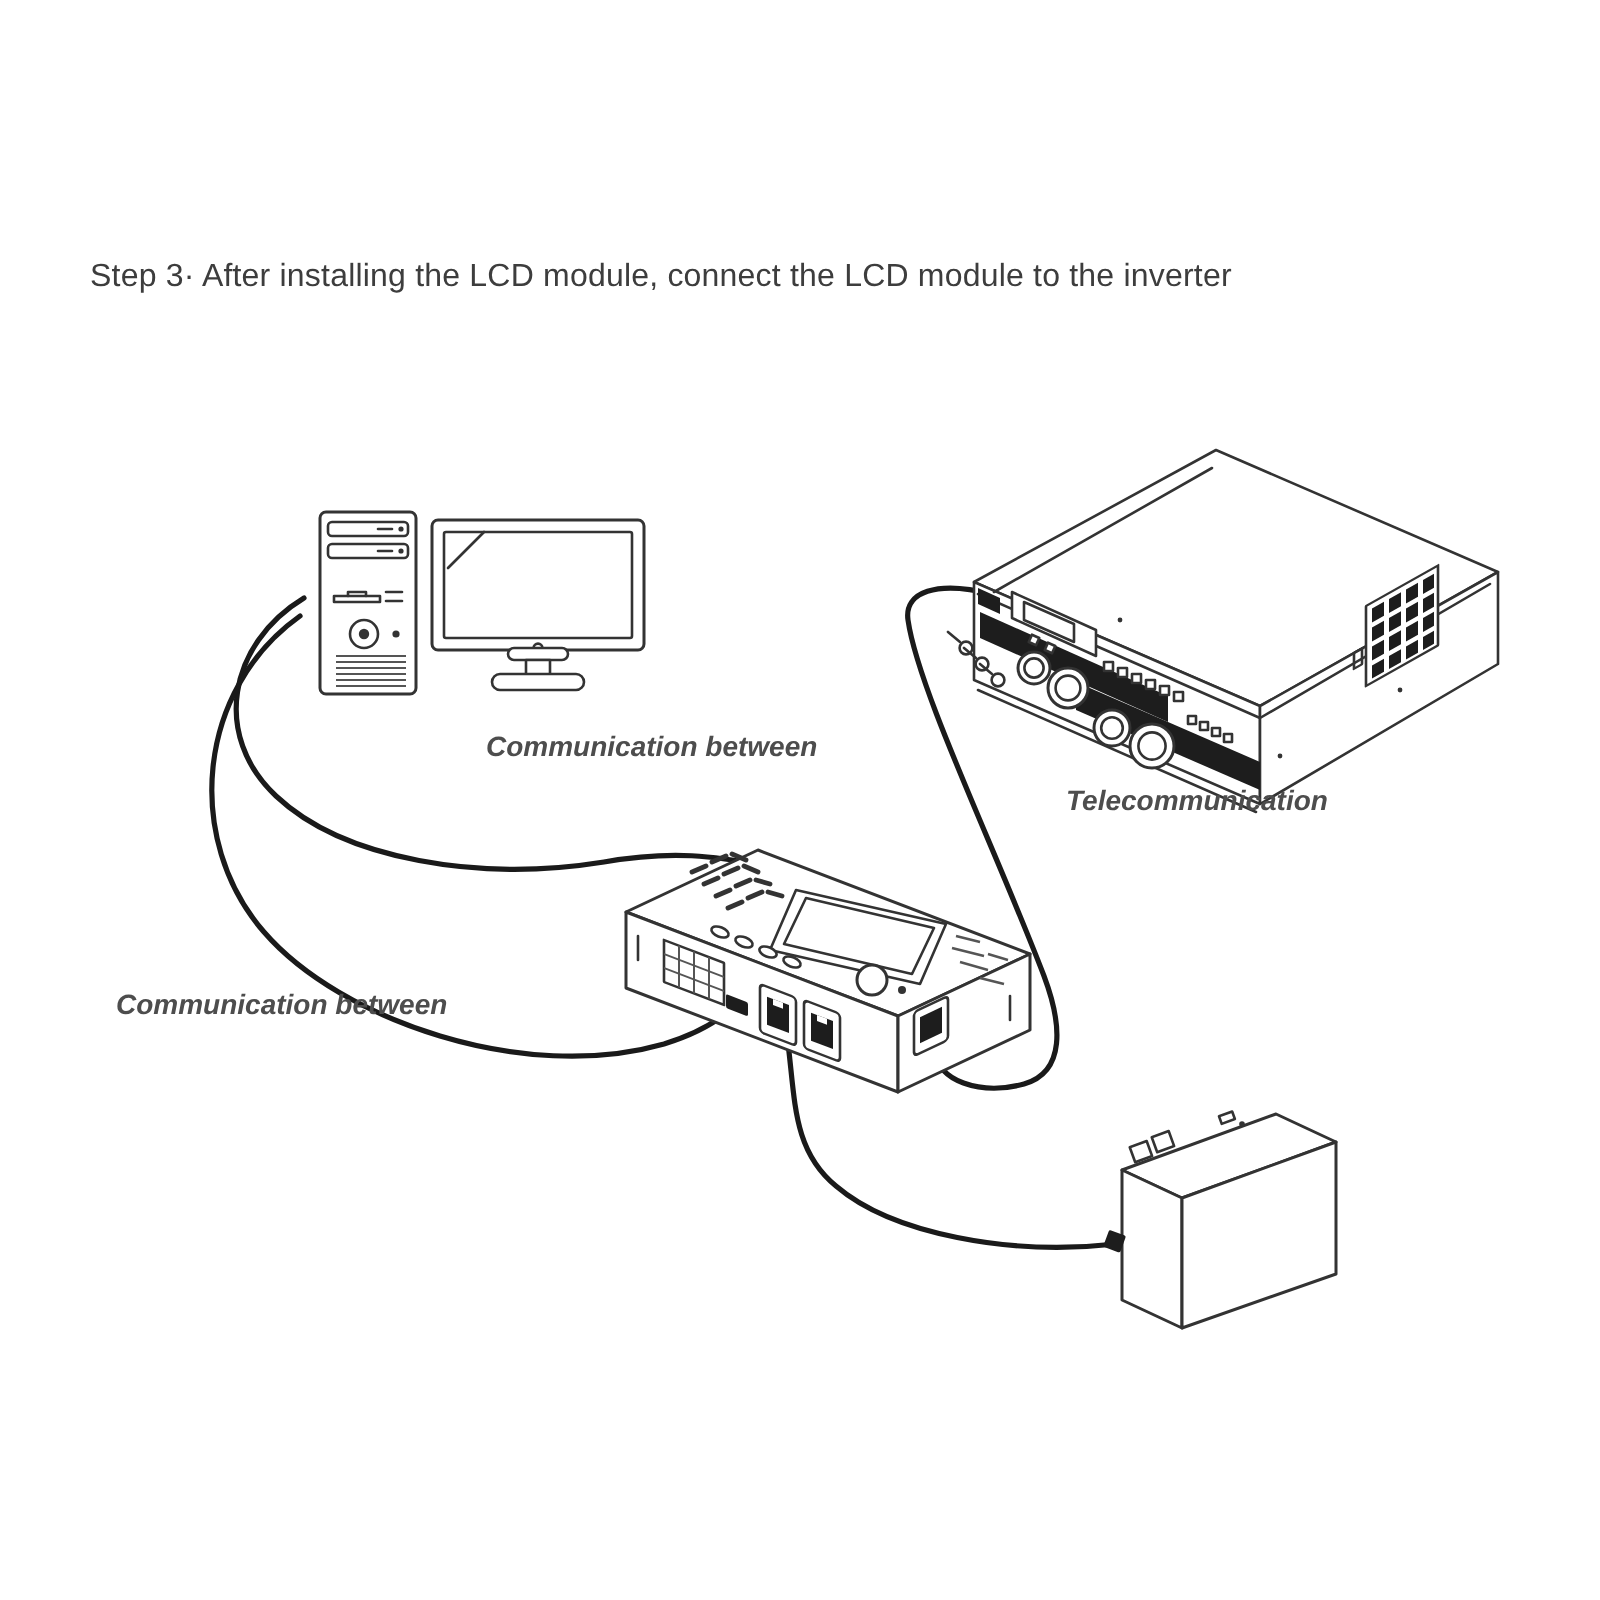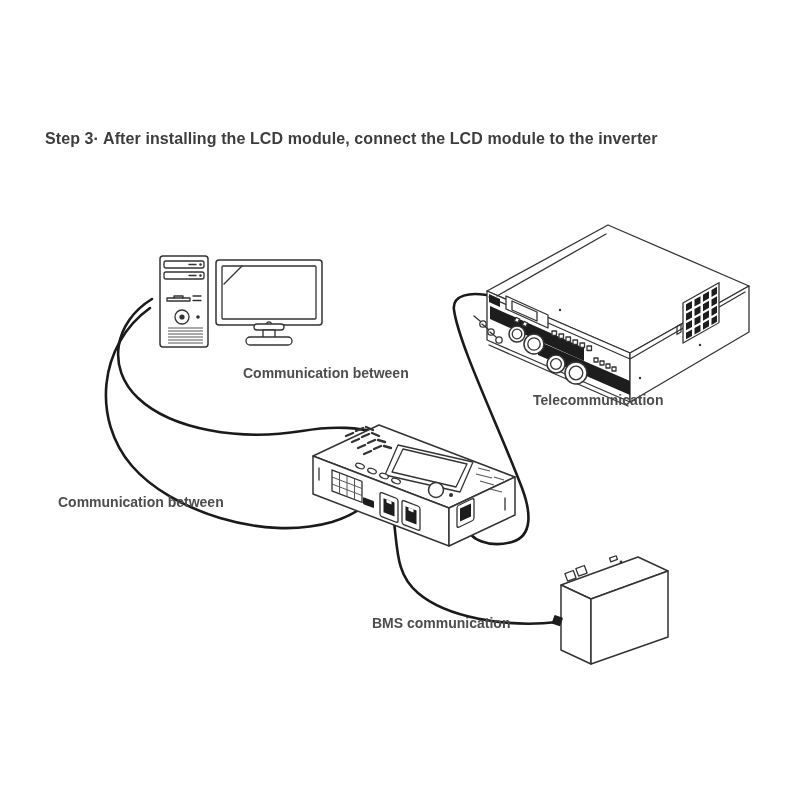--- a/index.html
+++ b/index.html
@@ -3,26 +3,26 @@
 <meta charset="utf-8">
 <style>
   :root{
     --bg:#ffffff; --ink:#333333; --cable:#1a1a1a; --vent:#1d1d1d;
     --heading_text:#3d3d3d; --label_text:#4d4d4d;
   }
   html,body{margin:0;padding:0;background:var(--bg);}
   #page{position:relative;width:800px;height:800px;background:var(--bg);
         font-family:"Liberation Sans","DejaVu Sans",sans-serif;overflow:hidden;}
   .heading{position:absolute;left:45px;top:128px;width:750px;
-           font-weight:bold;font-size:16px;line-height:22px;color:var(--heading_text);
+           font-weight:normal;font-size:16px;line-height:22px;color:var(--heading_text);
            letter-spacing:.1px;}
   .heading div{white-space:nowrap;}
   .lbl{position:absolute;font-weight:bold;font-size:14px;line-height:19px;
        color:var(--label_text);}
-  .lbl div{white-space:nowrap;}
+  .lbl div{white-space:nowrap;font-style:italic;}
   svg{position:absolute;left:0;top:0;}
   .ln{stroke:var(--ink);fill:none;stroke-width:1.3;stroke-linejoin:round;stroke-linecap:round;}
   .fw{stroke:var(--ink);fill:#ffffff;stroke-width:1.3;stroke-linejoin:round;}
   .fw2{stroke:var(--ink);fill:#ffffff;stroke-width:1.5;stroke-linejoin:round;}
   .dk{fill:var(--vent);stroke:none;}
   .thin{stroke:#555;fill:none;stroke-width:1;}
   .cable{stroke:var(--cable);fill:none;stroke-width:2.6;stroke-linecap:round;}
   .cable-thin{stroke:var(--cable);fill:none;stroke-width:1.6;stroke-linecap:round;}
 </style>
 </head>
@@ -253,17 +253,14 @@
   </div>
 
   <div class="lbl" style="left:533px;top:391px">
     <div>Telecommunication</div>
   </div>
 
   <div class="lbl" style="left:58px;top:493px">
     <div>Communication between</div>
   </div>
 
-  <div class="lbl" style="left:372px;top:614px">
-    <div>BMS communication</div>
-  </div>
 
 </div>
 
 </body></html>

